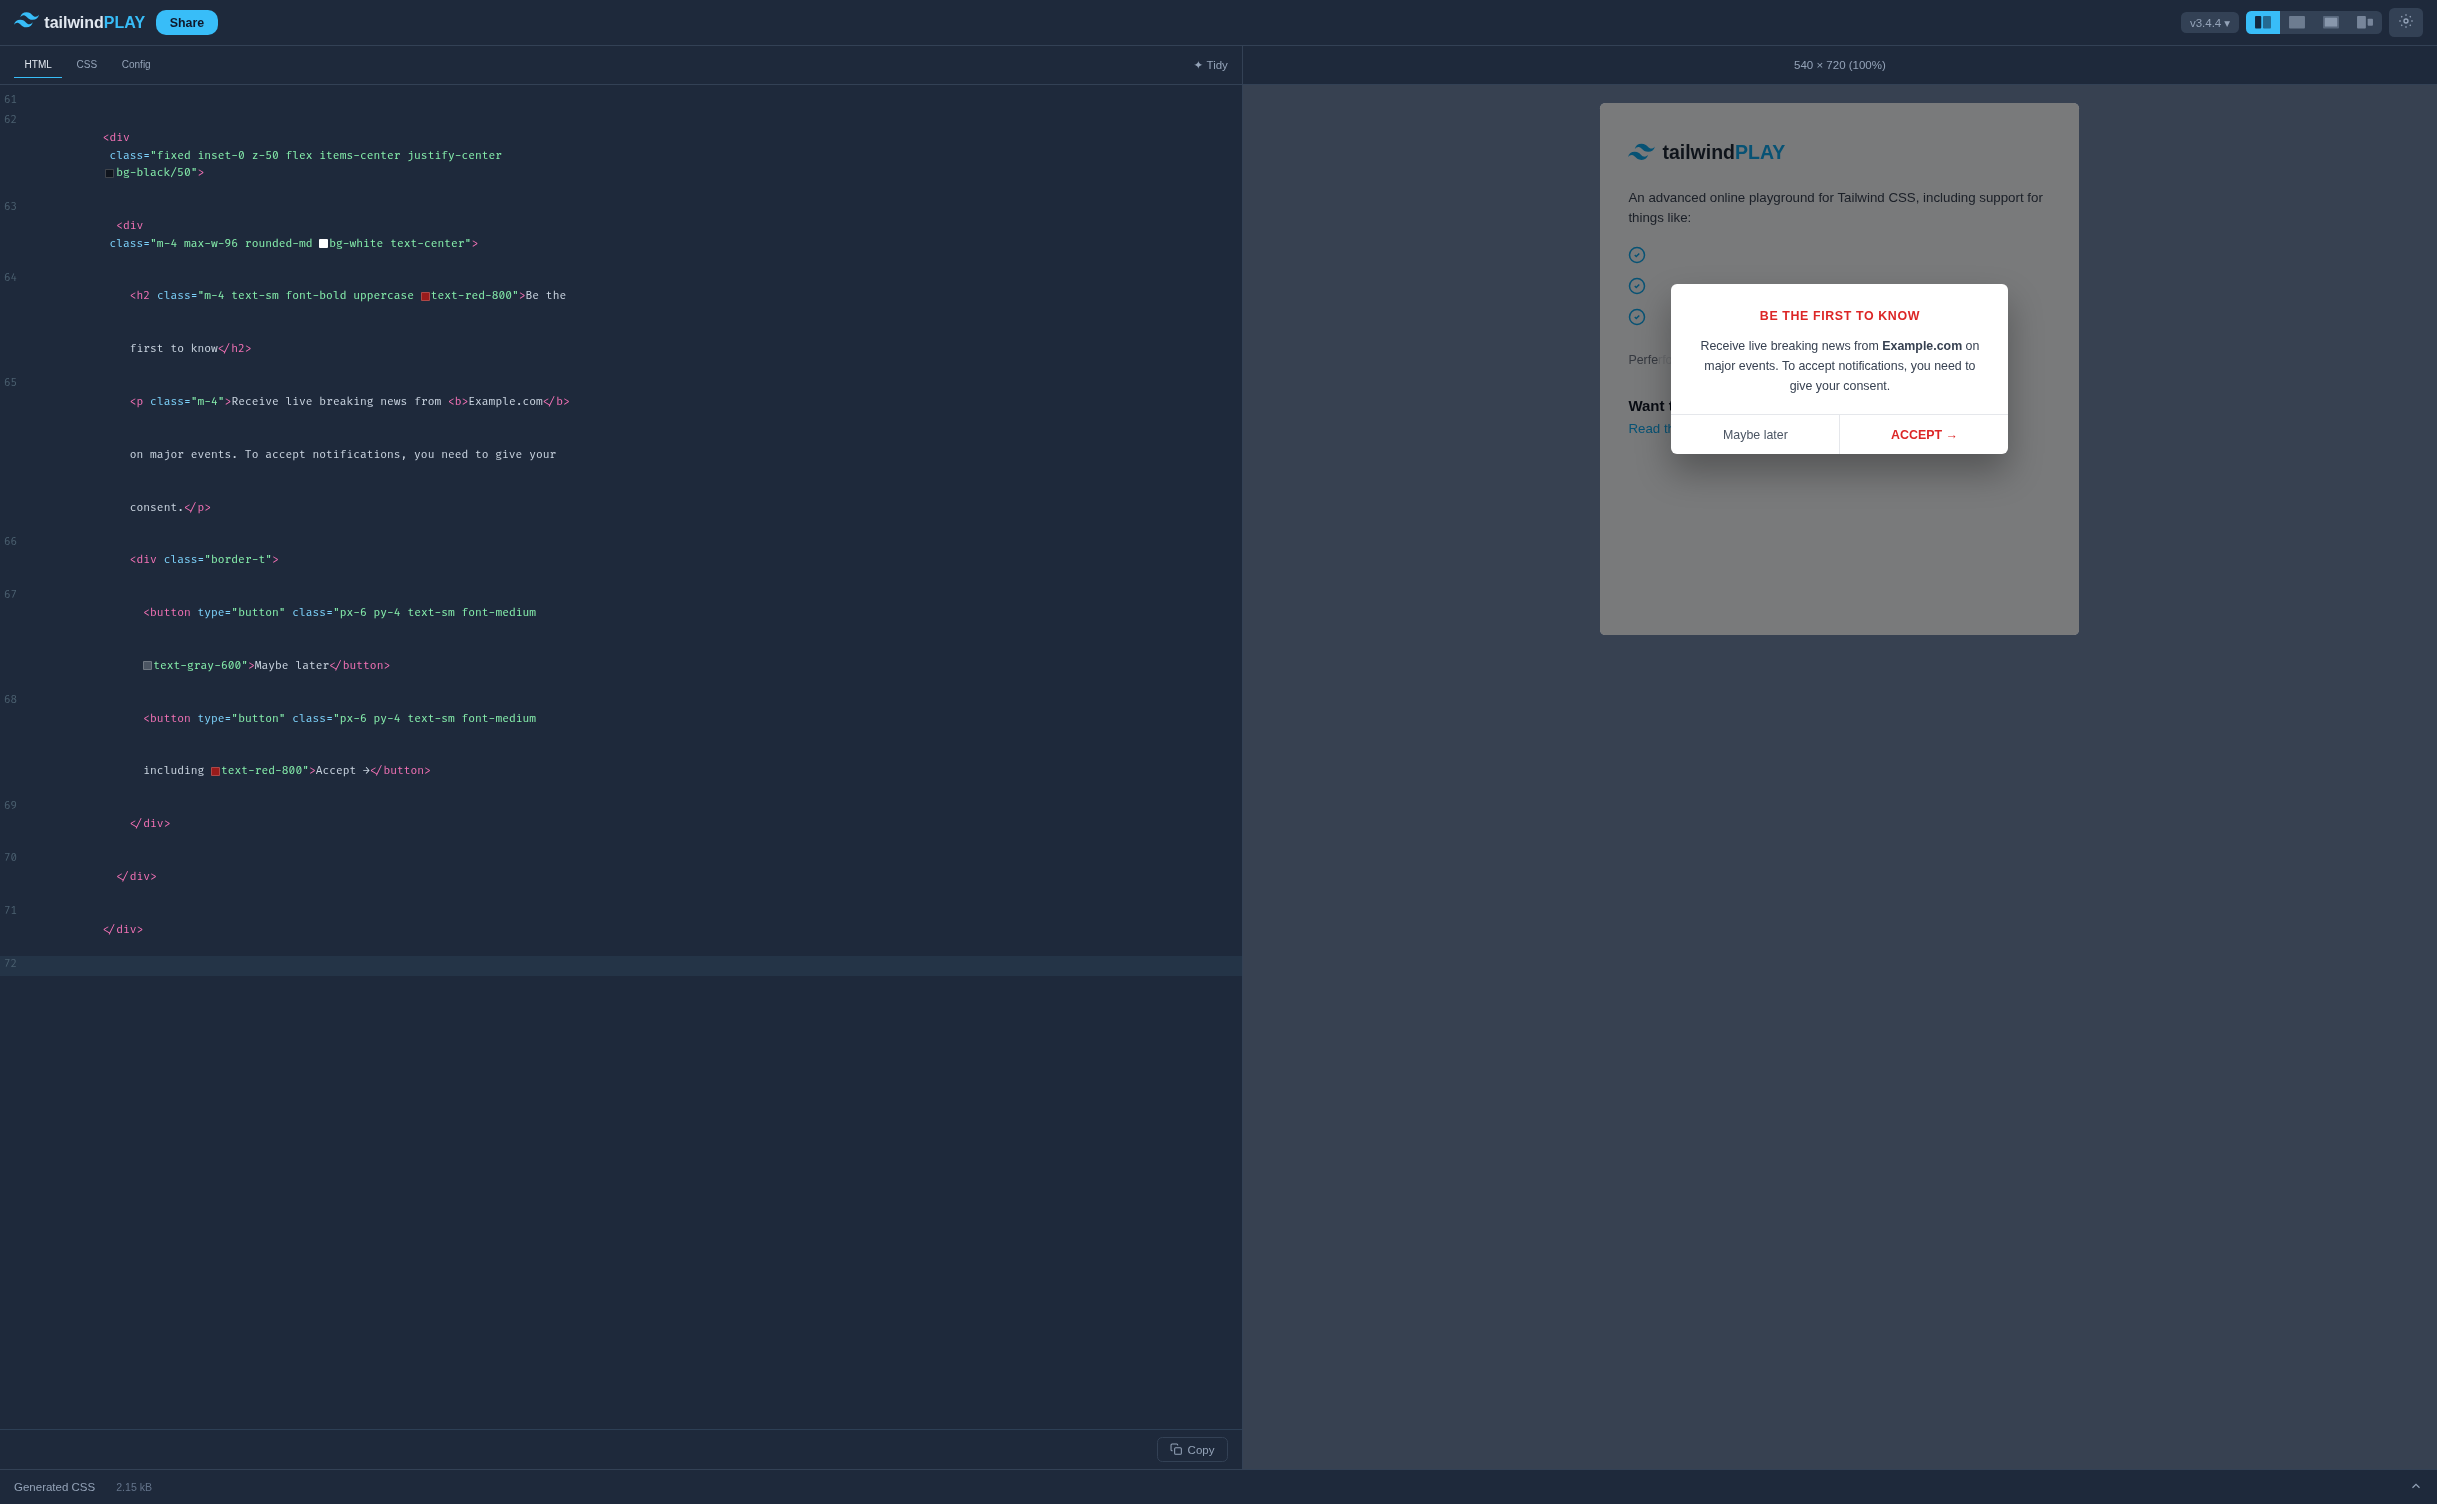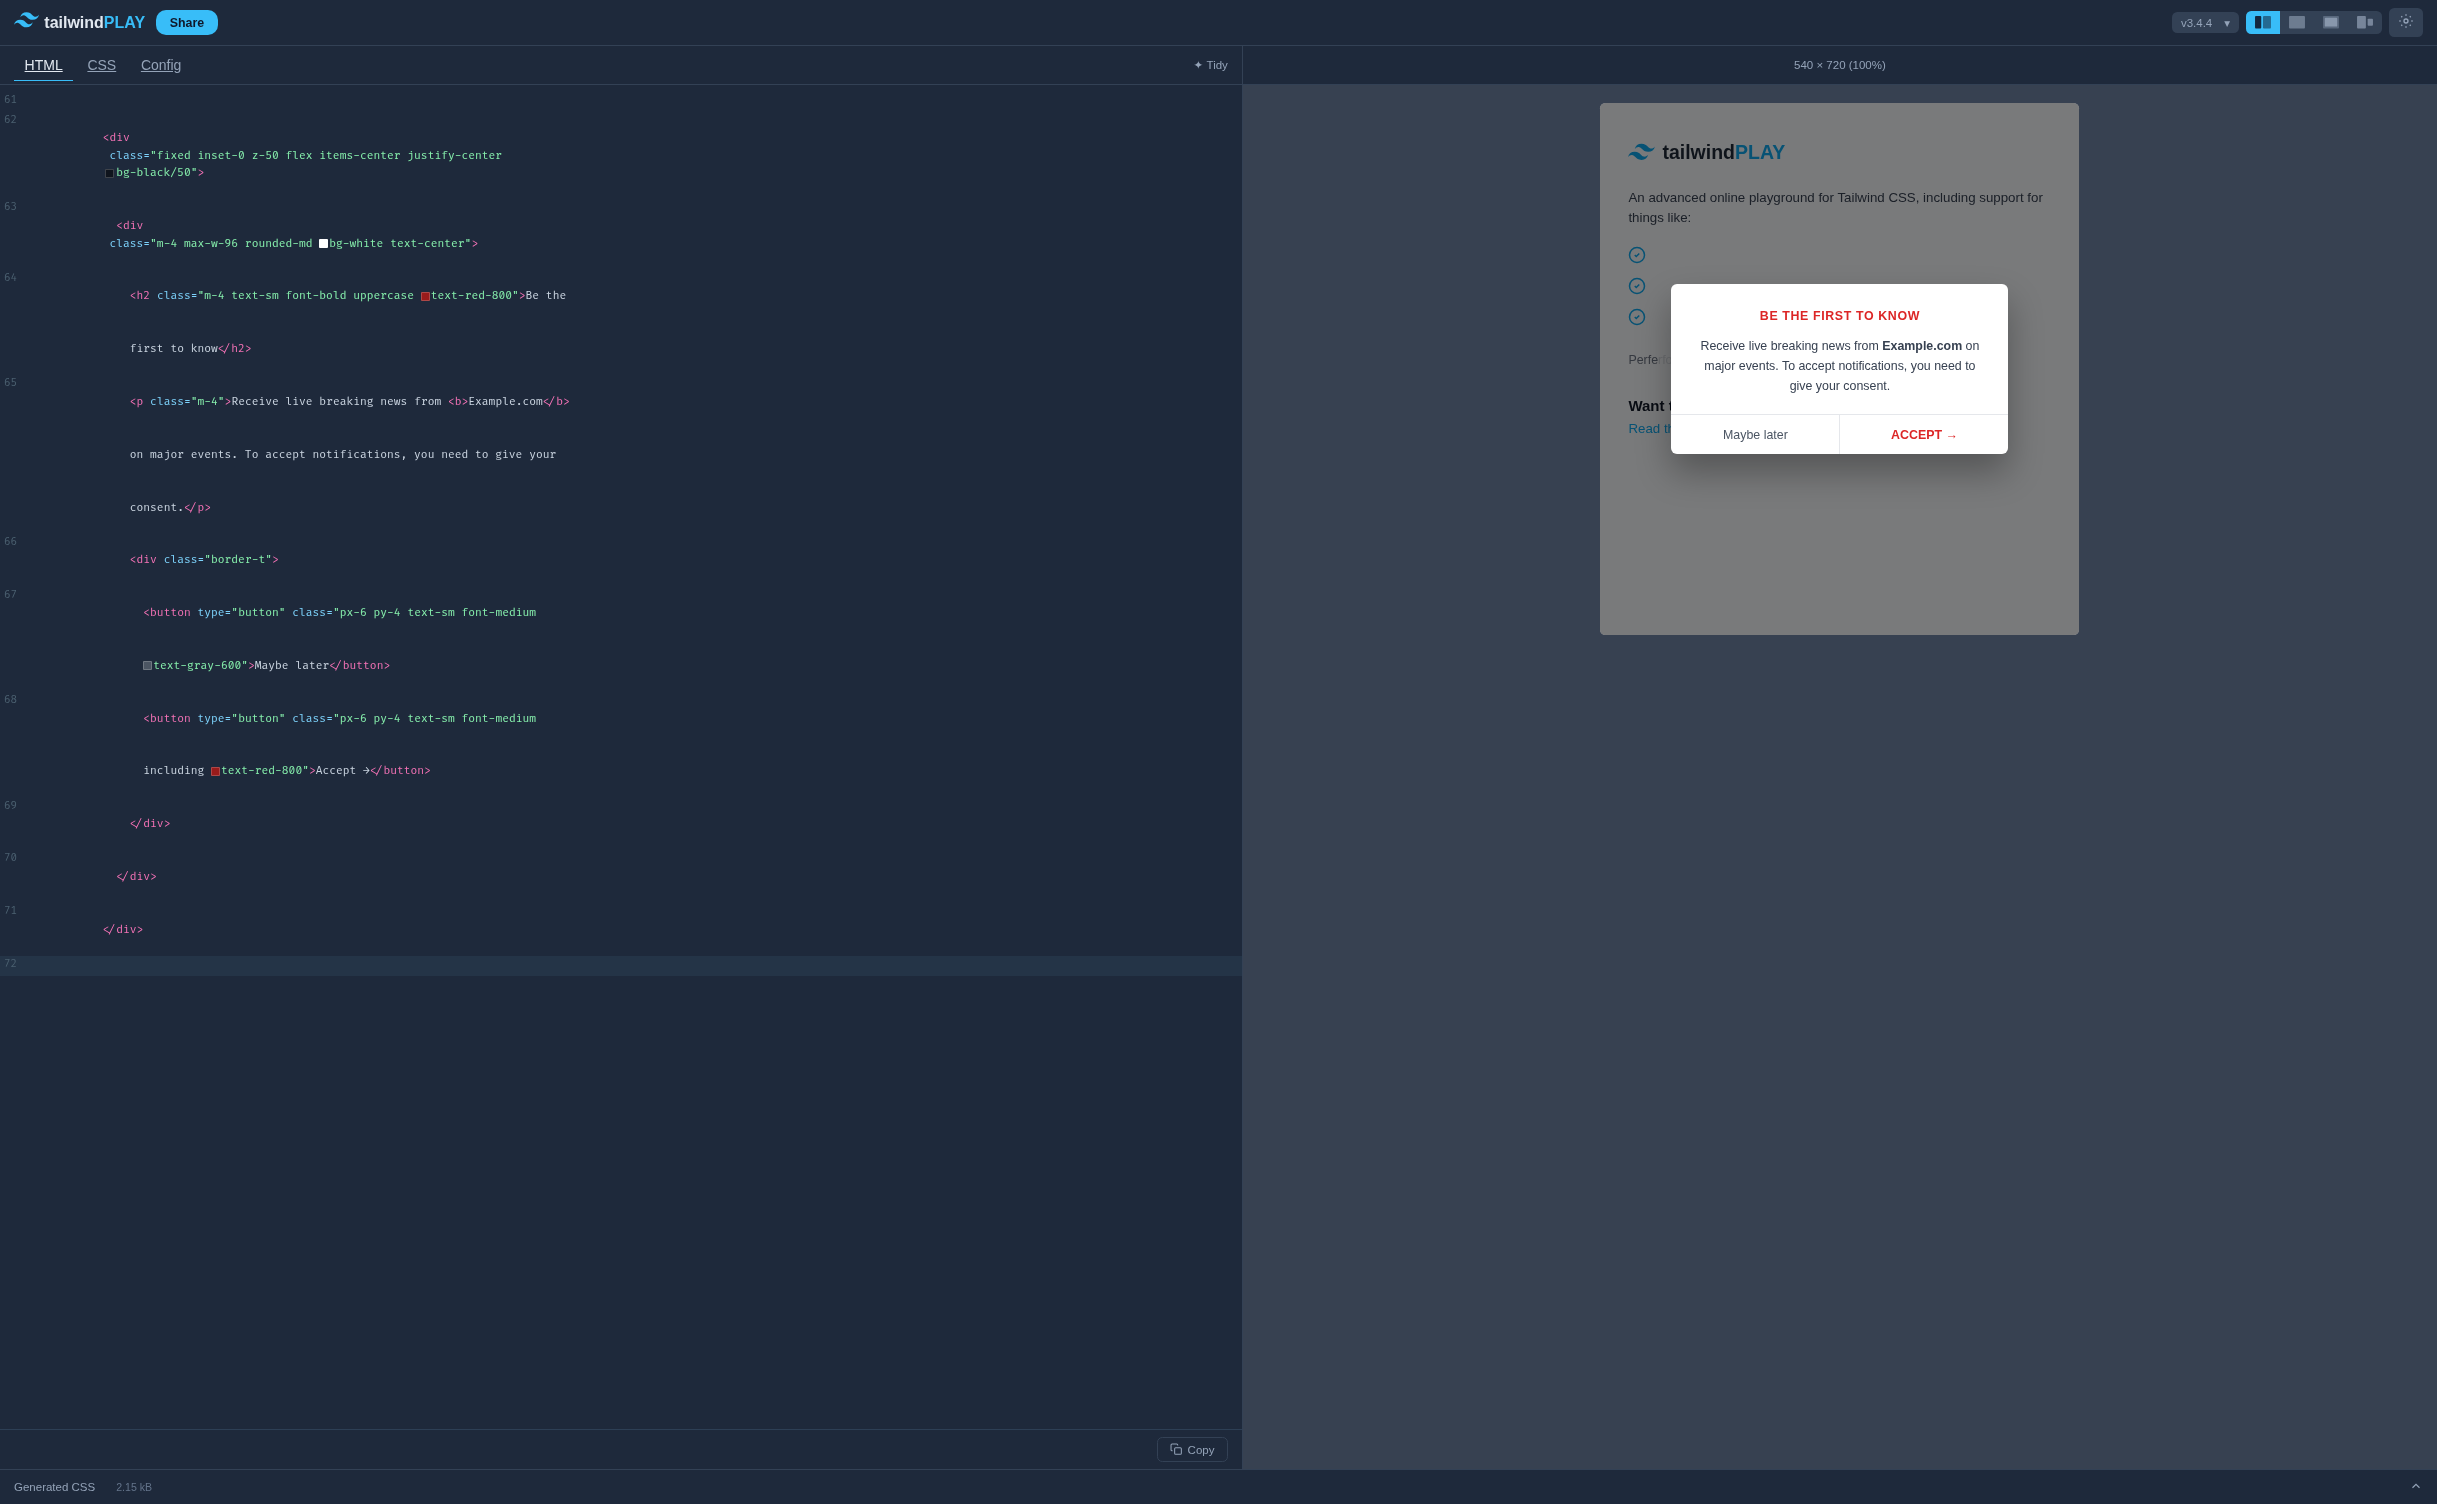--- a/index.html
+++ b/index.html
@@ -73,21 +73,21 @@
     .version-badge {
       background: #334155;
       color: #94a3b8;
       border: none;
       border-radius: 5.3px;
       padding: 3.5px 9px;
       font-size: 11.5px;
       cursor: pointer;
       display: flex;
       align-items: center;
-      gap: 12px;
+      gap: 3px;
     }
 
     .view-toggle-group {
       display: flex;
       align-items: center;
       background: #334155;
       border-radius: 5.3px;
       overflow: hidden;
     }
 
@@ -144,25 +144,24 @@
       flex-shrink: 0;
     }
 
     .tab-list {
       display: flex;
       gap: 3.5px;
     }
 
     .tab {
       padding: 7px 10.6px;
-      font-size: 14px;
+      font-size: 10px;
       color: #94a3b8;
       cursor: pointer;
       border-bottom: 1.8px solid transparent;
-      text-decoration: underline;
     }
 
     .tab.active {
       color: #e2e8f0;
       border-bottom-color: #38bdf8;
     }
 
     .tidy-btn {
       display: flex;
       align-items: center;

